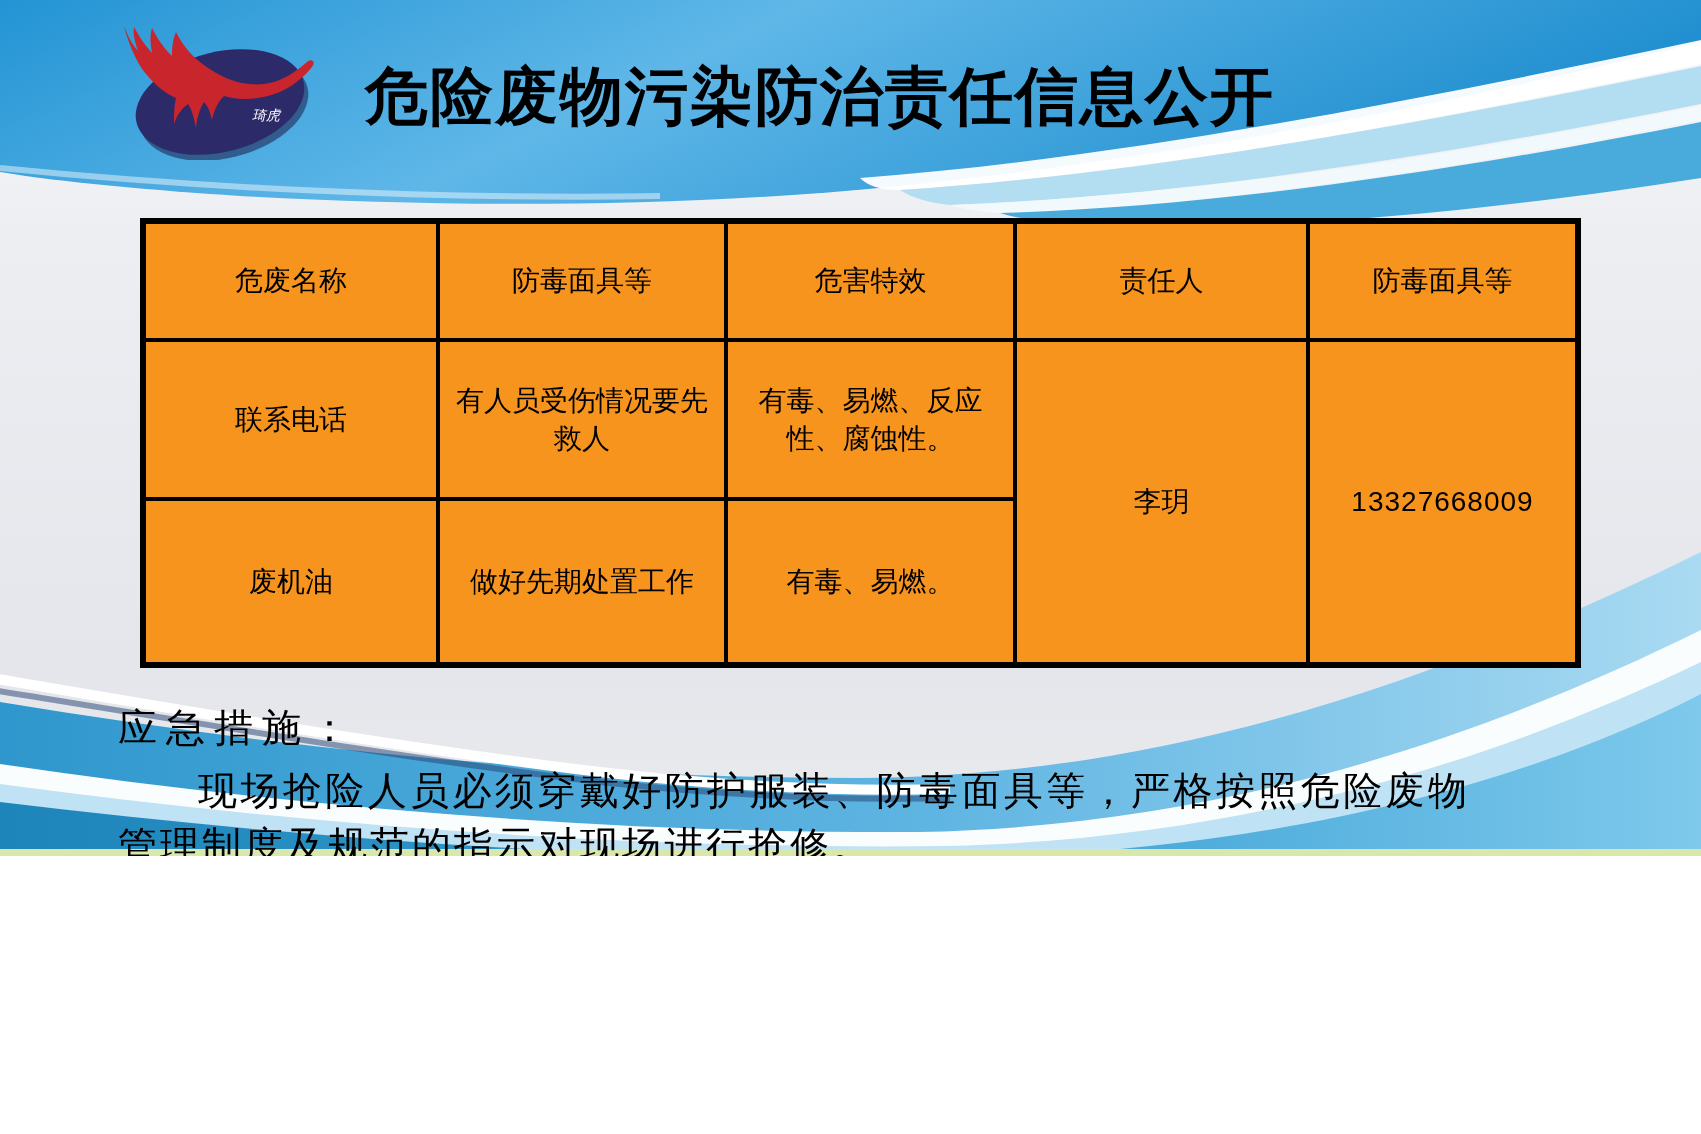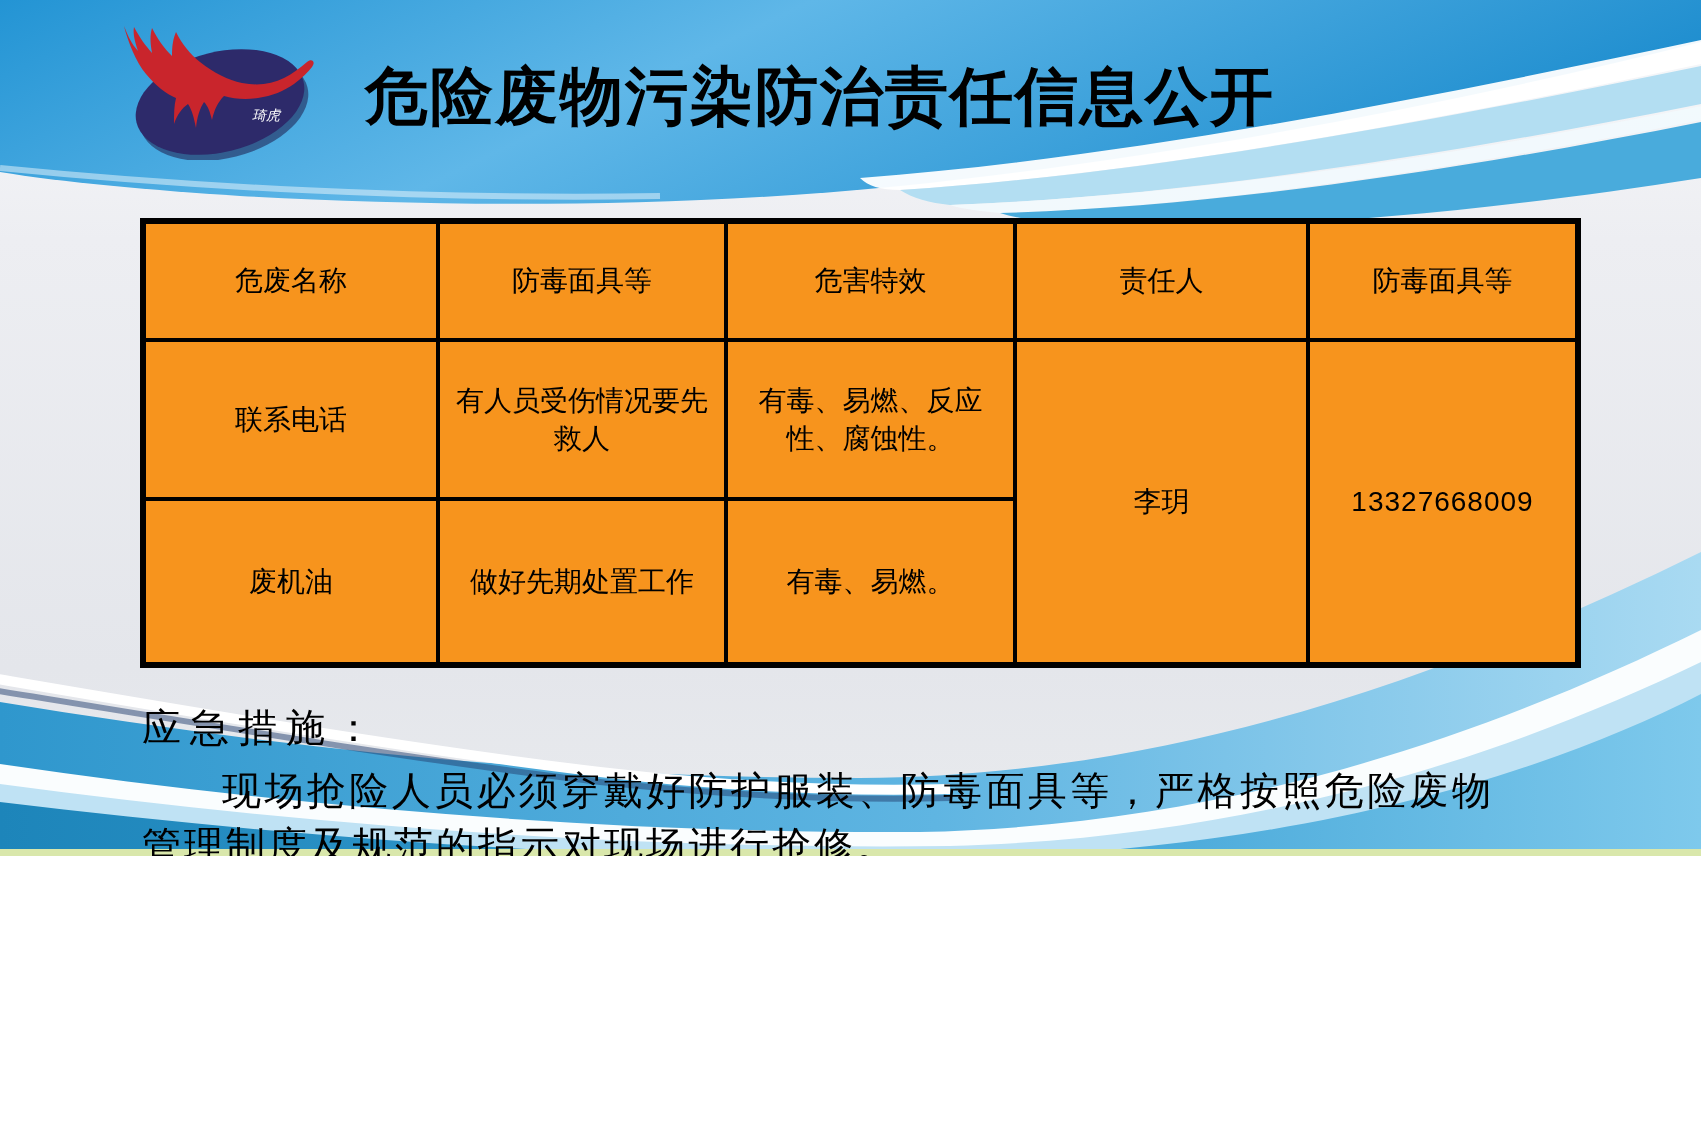--- a/index.html
+++ b/index.html
@@ -38,21 +38,20 @@
   }
   tr.hrow{height:118px;}
   tr.r1{height:158px;}
   tr.r2{height:164px;}
   td.phone{font-family:"Liberation Serif", serif;font-size:42px;letter-spacing:1px;}
   
   .emergency{
     position:absolute;left:118px;top:700px;width:1352px;z-index:2;
     color:#000;
     font-family:"Liberation Serif", serif;
-    margin-left:24px;
   }
   .emergency .eh{
     font-size:39px;line-height:55px;letter-spacing:9px;font-weight:400;
   }
   .emergency p{
     margin:8px 0 0 0;
     font-size:39px;line-height:55px;letter-spacing:3px;
     text-align:justify;text-indent:80px;
   }
   .emergency p + p{margin-top:10px;}

